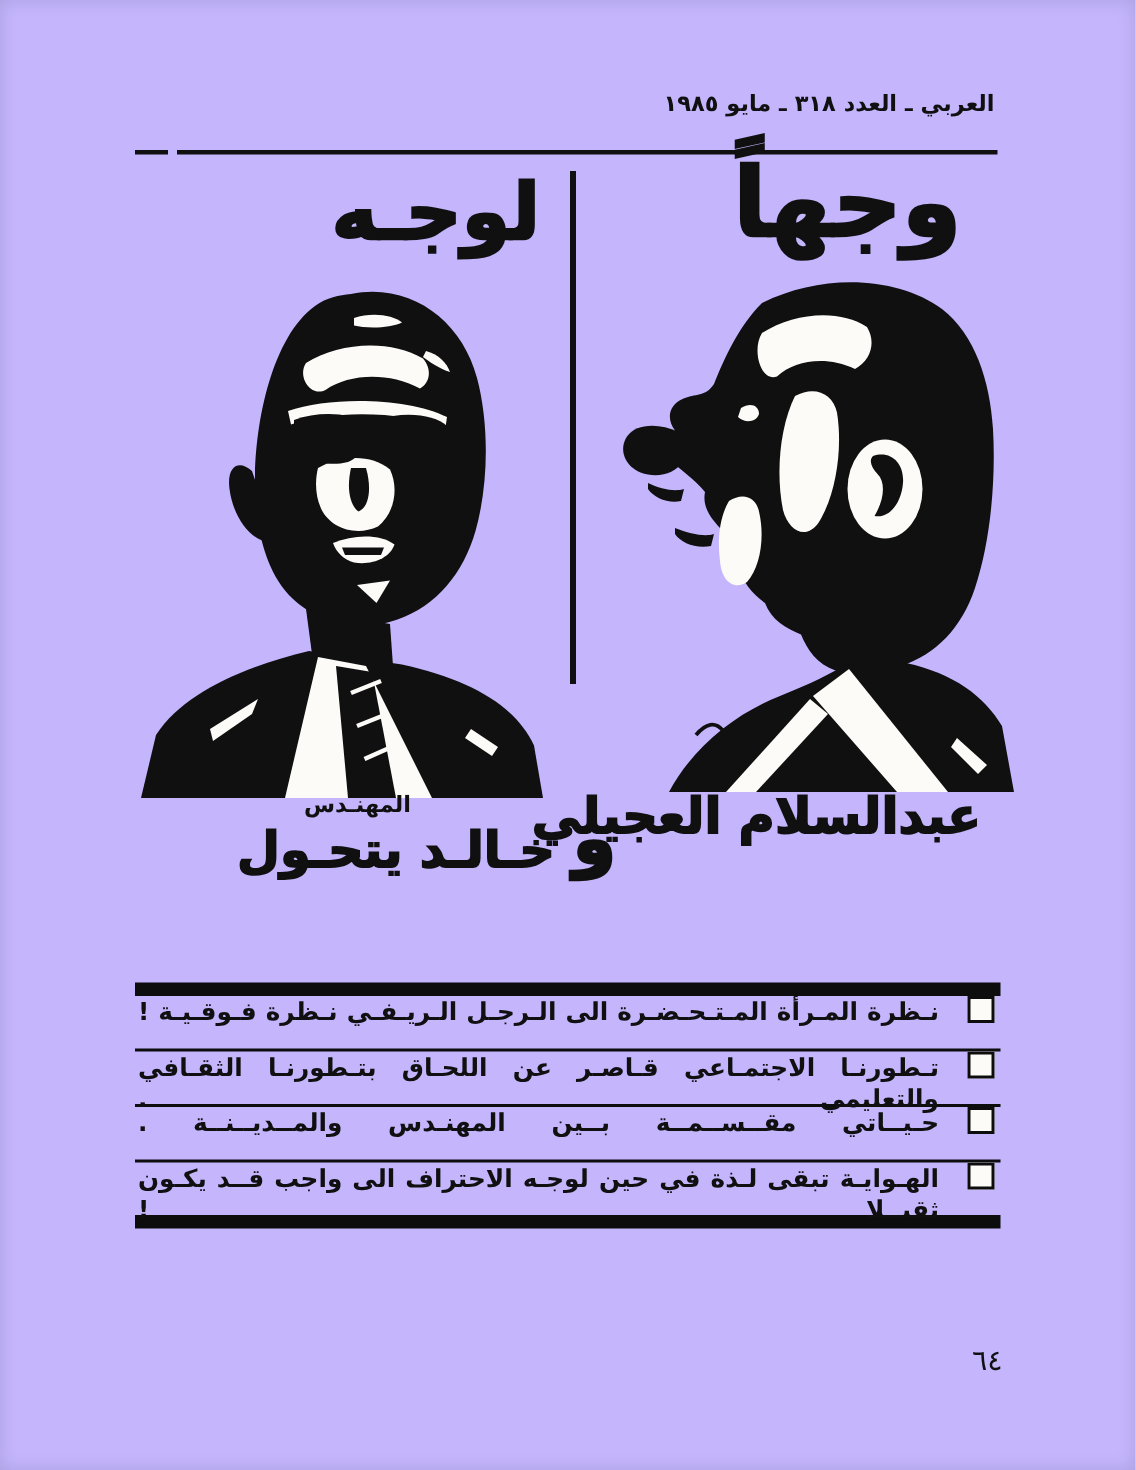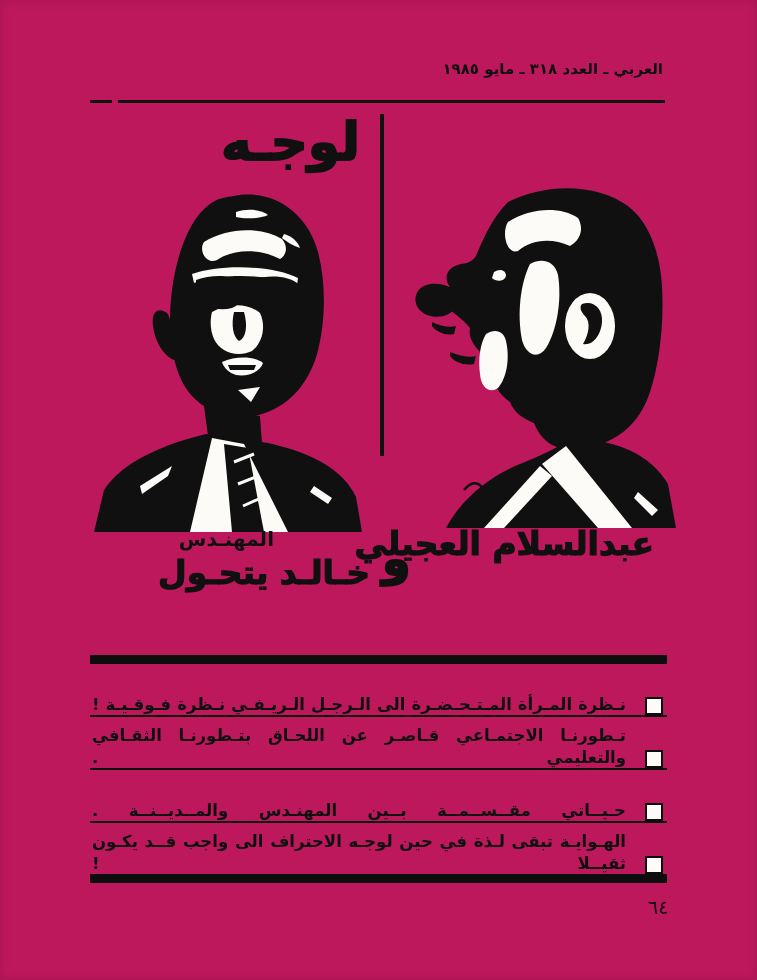--- a/index.html
+++ b/index.html
@@ -1,20 +1,20 @@
 <!DOCTYPE html>
 <html lang="ar"><head>
 <meta charset="utf-8">
 <style>
   html,body{margin:0;padding:0;background:#e8e6e1;}
   .page{
     position:relative;
     width:757px;height:980px;
     margin:0 auto;
-    background:#be185d;
+    background:#c4b5fd;
     font-family:"DejaVu Sans",sans-serif;
     color:#101010;
     overflow:hidden;
     box-shadow:inset 0 0 12px rgba(0,0,0,.12);
   }
   
   .issue-header{
     position:absolute;top:60px;right:94px;
     font-size:15px;font-weight:bold;letter-spacing:.5px;
     white-space:nowrap;
@@ -36,40 +36,40 @@
   }
   .title-divider{position:absolute;left:380px;top:114px;width:4px;height:342px;background:#101010;}
   
   .portrait{position:absolute;}
   .portrait-left{left:88px;top:186px;width:282px;height:346px;}
   .portrait-right{left:392px;top:176px;width:284px;height:352px;}
   
   .caption{position:absolute;text-align:right;}
   .caption-right{left:402px;top:522px;width:270px;}
   .caption-left{left:98px;top:528px;width:276px;}
-  .caption .role{font-size:20px;font-weight:bold;line-height:1.15;}
+  .caption .role{font-size:15px;font-weight:bold;line-height:1.15;}
   .caption-right .role{margin-right:12px;}
   .caption-left .role{margin-right:100px;}
   .caption .name{
     font-size:33px;font-weight:bold;line-height:1.2;
     -webkit-text-stroke:1.2px #101010;margin-top:2px;
     white-space:nowrap;
   }
   .caption-right .name{margin-right:18px;}
   .caption-left .name{margin-right:4px;}
   .waw-separator{
     position:absolute;left:382px;top:536px;
     font-size:46px;font-weight:bold;line-height:1;
     -webkit-text-stroke:2px #101010;
   }
   
   .quotes{position:absolute;left:90px;top:655px;width:577px;}
   .bar{height:9px;background:#0d0d0d;}
   .thin-rule{height:2px;background:#0d0d0d;}
-  .quote-row{display:flex;align-items:flex-end;height:51px;}
+  .quote-row{display:flex;align-items:flex-start;height:35px;}
   .checkbox{
     flex:0 0 auto;width:14px;height:14px;
     border:2.5px solid #0d0d0d;margin-inline-start:4px;margin-inline-end:13px;
     background:#fcfbf8;
   }
   .quote-text{
     flex:1;display:block;
     font-size:16.5px;font-weight:bold;line-height:1.3;
     text-align:justify;text-align-last:justify;
     padding-inline-end:2px;padding-inline-start:6px;
@@ -82,20 +82,21 @@
 </style>
 </head>
 <body>
 
 <div class="page">
 
   <div class="issue-header" dir="rtl">العربي ـ العدد ٣١٨ ـ مايو ١٩٨٥</div>
   <div class="rule-dash"></div>
   <div class="rule-main"></div>
 
+  <div class="title-right" dir="rtl">وجهاً</div>
   <div class="title-divider"></div>
   <div class="title-left" dir="rtl">لوجـه</div>
 
   <svg class="portrait portrait-left" viewBox="0 0 282 346" aria-hidden="true">
     <g fill="#101010">
       <path d="M146,10 C186,2 220,28 230,66 C238,96 238,136 229,168 C221,196 203,218 177,227 C152,236 125,230 107,213 C90,197 82,168 82,134 C82,94 94,38 122,18 C130,12 138,11 146,10Z"></path>
       <path d="M80,128 C71,120 63,125 65,140 C67,156 76,170 86,174 C92,176 94,169 91,160Z"></path>
       <path d="M116,220 L172,230 L174,258 L120,250Z"></path>
       <path d="M6,346 L16,304 C34,276 76,258 118,248 L180,257 C226,267 256,285 268,311 L274,346Z"></path>
     </g>

